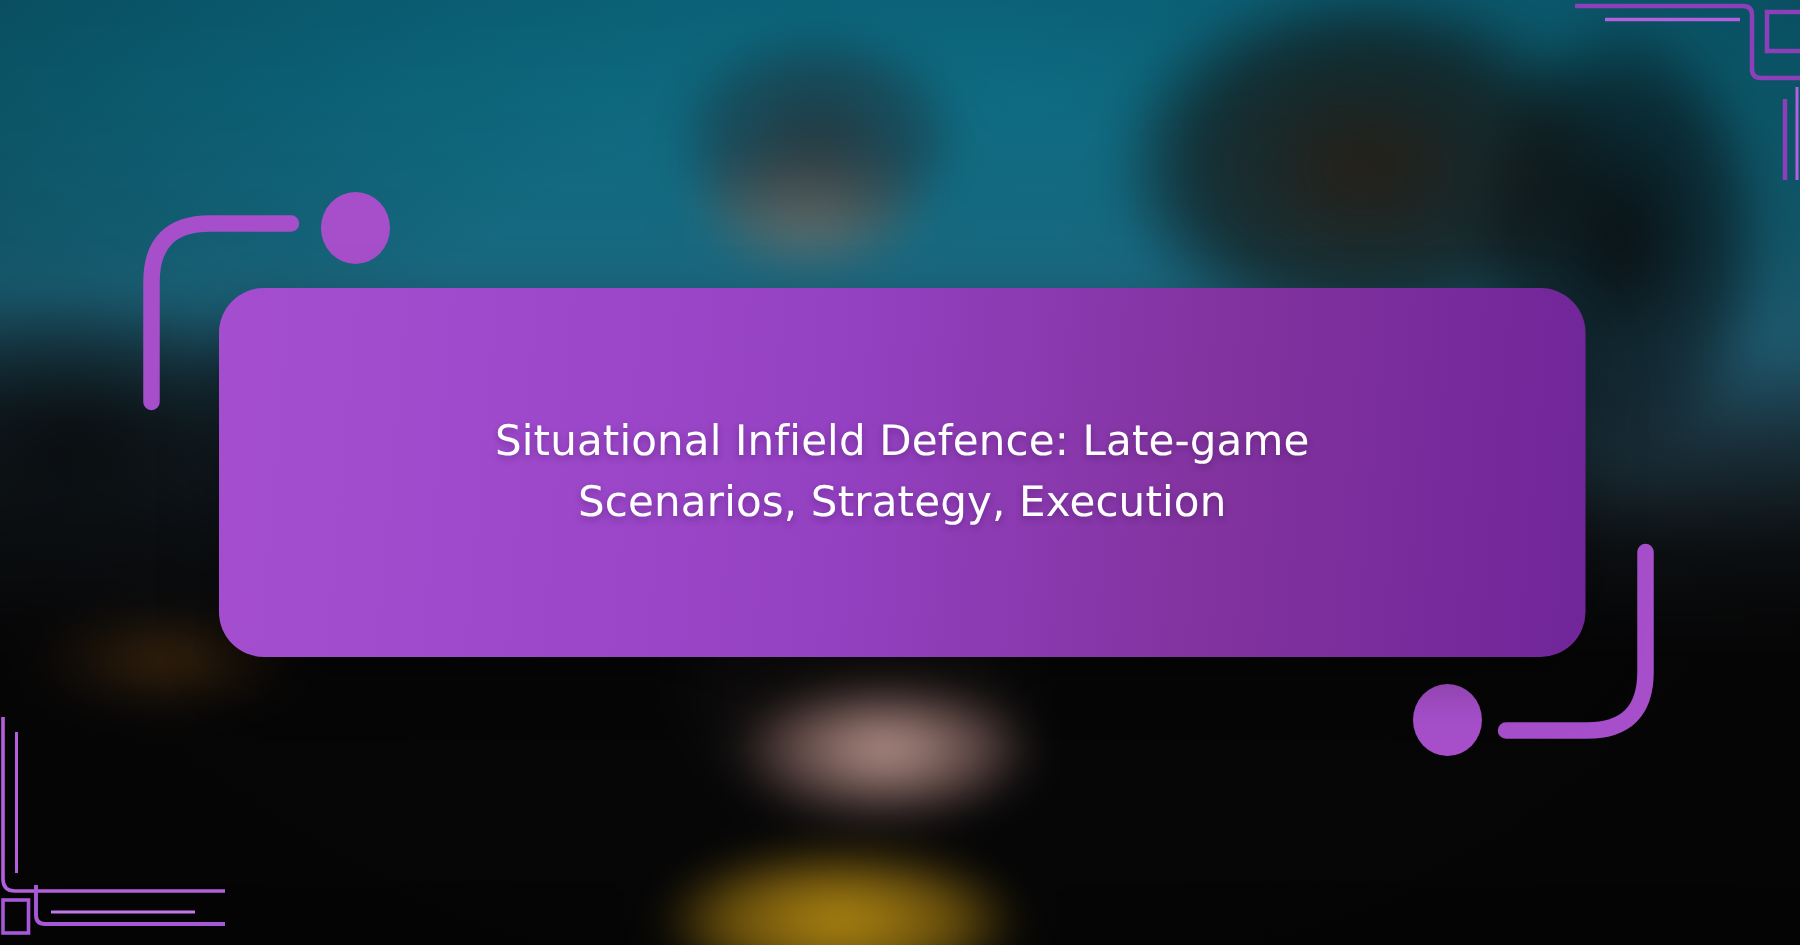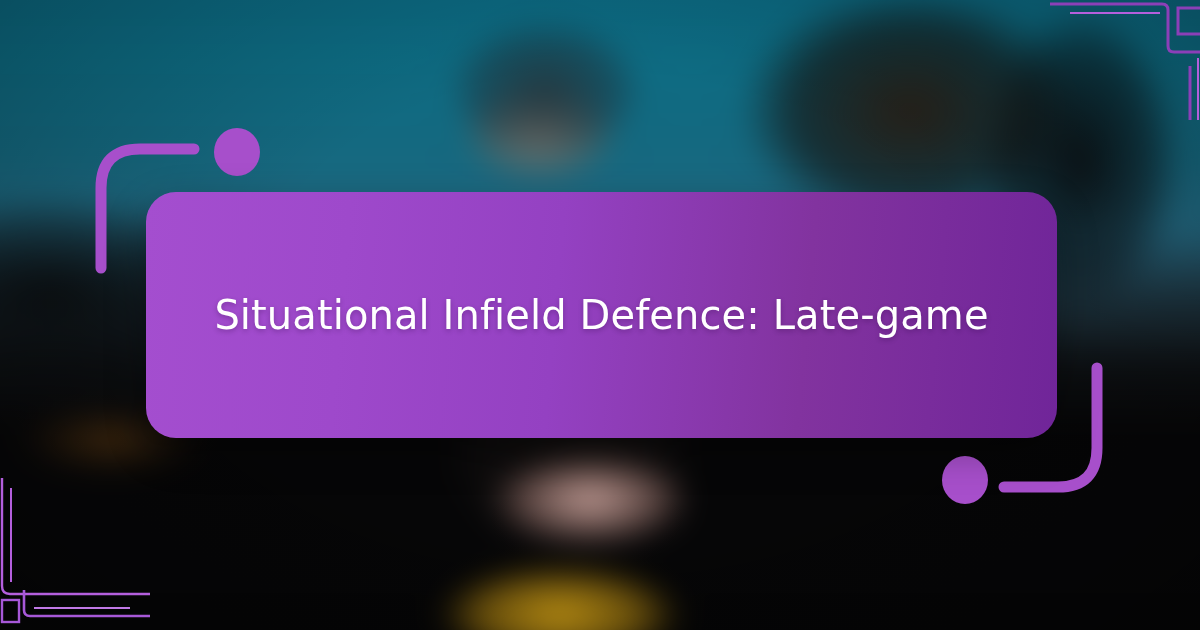--- a/index.html
+++ b/index.html
@@ -95,21 +95,21 @@
     border-radius:30px;
     background:linear-gradient(95deg, #a44ecf 0%, #9e49cb 22%, #9441c2 45%, #82339f 72%, #702599 100%);
     box-shadow:0 14px 40px rgba(0,0,0,.32);
     display:flex;
     align-items:center;
     justify-content:center;
     padding:0 60px;
   }
   .title-text {
     color:#ffffff;
-    font-size:40px;
+    font-size:28px;
     line-height:1.45;
     font-weight:400;
     text-align:center;
     letter-spacing:.1px;
     text-shadow:0 2px 5px rgba(40,0,60,.30);
     font-family:"DejaVu Sans", sans-serif;
   }
 </style>
 </head>
 <body>
@@ -152,16 +152,17 @@
   <svg class="deco deco-br" width="120" height="150" viewBox="0 0 120 150">
     <path d="M109 10 V90 Q109 129 70 129 H16" fill="none" stroke="#a74fcb" stroke-width="11" stroke-linecap="round"></path>
   </svg>
 
   <div class="dot dot-tl"></div>
   <div class="dot dot-br"></div>
 
   <div class="title-card">
     <h1 class="title-text">
       <span>Situational Infield Defence: Late-game</span><br>
+      <span>Scenarios, Strategy, Execution</span>
     </h1>
   </div>
 
 </div>
 
 </body></html>

